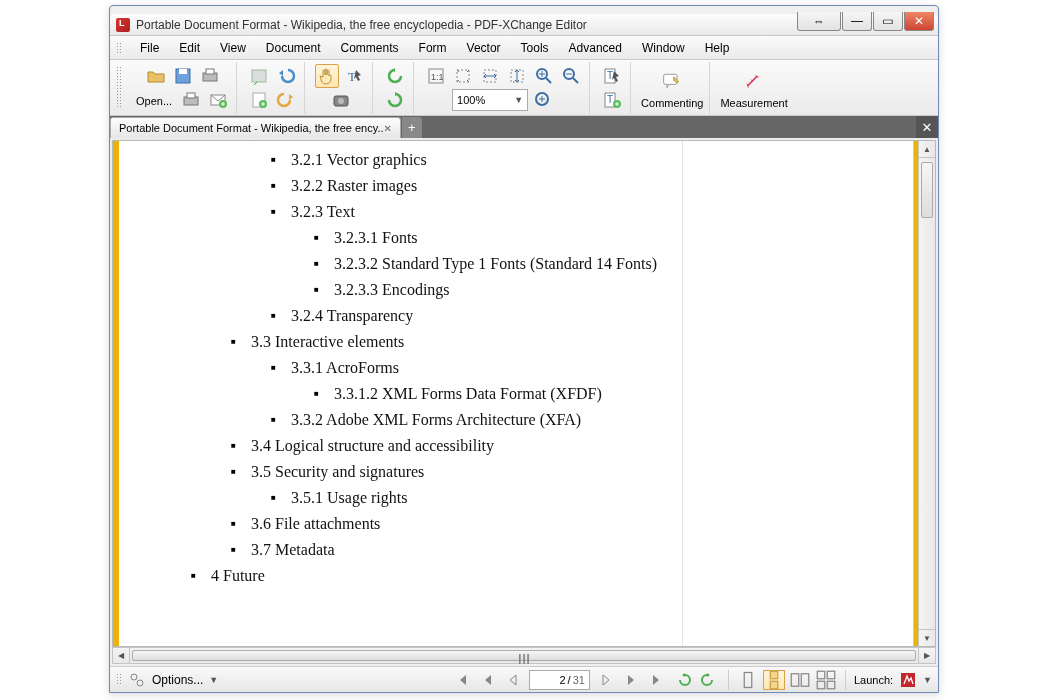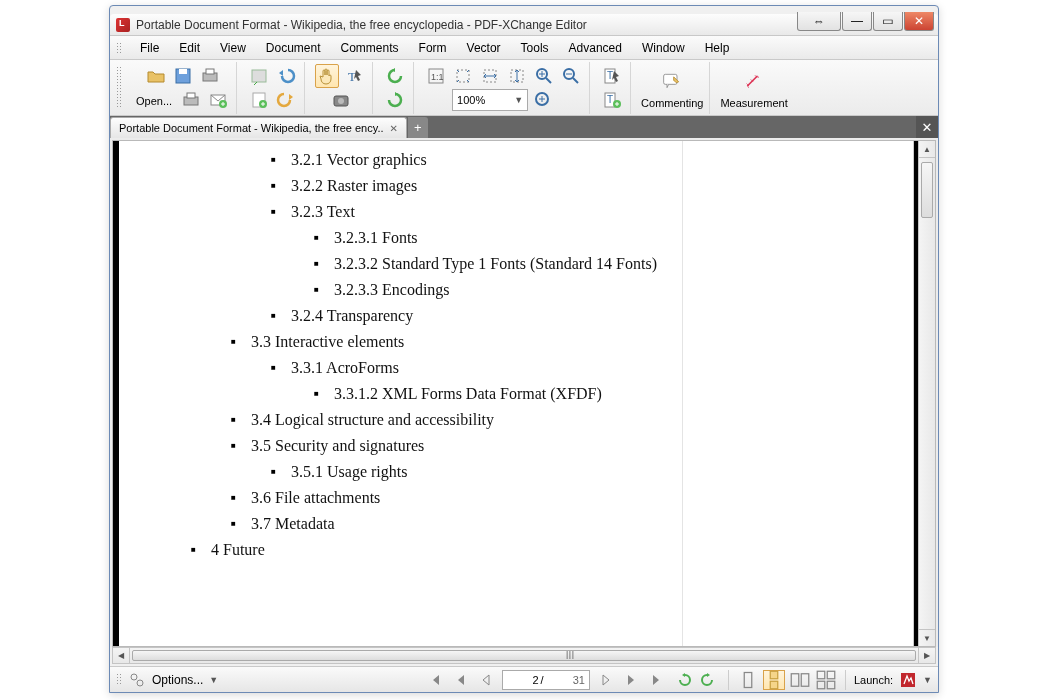--- a/index.html
+++ b/index.html
@@ -27,28 +27,28 @@
 .tb-btn { width:24px; height:24px; display:flex; align-items:center; justify-content:center; border-radius:2px; }
 .tb-btn svg { width:20px; height:20px; }
 .tb-label { font-size:11px; margin-top:2px; }
 .zoom-combo { width:76px; height:22px; border:1px solid #aaa; background:#fff; display:flex; align-items:center; padding:0 4px; font-size:11px; justify-content:space-between;}
 .zoom-combo .arr { font-size:9px; color:#555; }
 
 .propbar { height:22px; background:linear-gradient(#f8f8f8,#eaeaea); border-bottom:1px solid #c9c9c9; padding-left:22px; display:flex; align-items:center; font-size:12px; color:#333; position:relative;}
 .propbar .dots { position:absolute; left:6px; top:4px; width:5px; height:14px; background-image:radial-gradient(circle,#999 0.8px,transparent 0.8px); background-size:3px 3px; }
 
 .tabbar { height:22px; background:#666; display:flex; align-items:stretch; }
-.tab { background:linear-gradient(#fdfdfd,#e6e6e6); border:1px solid #aaa; border-bottom:none; border-radius:3px 3px 0 0; display:flex; align-items:center; padding:0 8px; gap:6px; font-size:11px; max-width:310px; margin-top:1px;}
+.tab { background:linear-gradient(#fdfdfd,#e6e6e6); border:1px solid #aaa; border-bottom:none; border-radius:3px 3px 0 0; display:flex; align-items:center; padding:0 8px; font-size:11px; max-width:310px; margin-top:1px;}
 .tab .tab-close { font-size:10px; color:#666; }
 .tab-add { width:20px; background:#888; color:#fff; display:flex; align-items:center; justify-content:center; font-size:13px; margin-left:1px; margin-top:1px; border-radius:0 3px 0 0;}
 .tab-close-all{ margin-left:auto; width:22px; display:flex; align-items:center; justify-content:center; color:#fff; font-size:13px; background:#555;}
 
 .docarea { flex:1; display:flex; background:#ececec; position:relative; min-height:0; }
 .doc-scrollwrap { flex:1; border:1px solid #b9b9b9; margin:2px 2px 0 2px; background:#fff; position:relative; overflow:hidden; display:flex;}
-.page-canvas { flex:1; overflow:hidden; position:relative; background:#000000;}
+.page-canvas { flex:1; overflow:hidden; position:relative; background:#eab308;}
 .page { position:absolute; left:6px; right:4px; top:0; bottom:0; background:#fff; border-right:1px solid #ccc; font-family:Georgia, 'Times New Roman', serif; font-size:16px; color:#111;}
 .page-inner { position:absolute; left:48px; top:6px; right:240px; }
 .page-margin { position:absolute; right:230px; top:0; bottom:0; width:1px; background:#e4e4e4;}
 .toc-ul { list-style:none; }
 .toc-li { position:relative; padding-left:22px; line-height:26px; }
 .toc-li:before { content:"■"; position:absolute; left:2px; top:0; font-size:8px; color:#000; }
 .toc-l0{ margin-left:22px;}
 .toc-l1{ margin-left:62px;}
 .toc-l2{ margin-left:102px;}
 .toc-l3{ margin-left:145px;}
@@ -57,28 +57,28 @@
 .vscroll .arrow{height:17px; display:flex;align-items:center;justify-content:center;font-size:8px;color:#555;border-bottom:1px solid #c4c4c4;}
 .vscroll .arrow.bot{border-top:1px solid #c4c4c4;border-bottom:none;}
 .vscroll .track{flex:1;position:relative;}
 .vscroll .thumb{position:absolute;left:2px;right:2px;top:4px;height:56px;background:linear-gradient(#f6f6f6,#ddd);border:1px solid #aaa;border-radius:2px;}
 
 .hscrollbar { height:17px; margin:0 2px 2px 2px; background:linear-gradient(#f4f4f4,#e8e8e8); border:1px solid #c4c4c4; display:flex; }
 .hscrollbar .arrow{width:17px;display:flex;align-items:center;justify-content:center;font-size:8px;color:#555;border-right:1px solid #c4c4c4;}
 .hscrollbar .arrow.right{border-left:1px solid #c4c4c4;border-right:none;}
 .hscrollbar .track{flex:1;position:relative;}
 .hscrollbar .thumb{position:absolute;top:2px;bottom:2px;left:2px;right:2px;background:linear-gradient(#f6f6f6,#ddd);border:1px solid #aaa;border-radius:2px;}
-.hscrollbar .label{position:absolute;left:50%;top:2px;transform:translateX(-50%);font-size:10px;color:#777;margin-left:46px;}
+.hscrollbar .label{position:absolute;left:50%;top:2px;transform:translateX(-50%);font-size:15px;color:#777;}
 
 .statusbar { height:26px; background:linear-gradient(#fafafa,#e6e6e6); border-top:1px solid #c9c9c9; display:flex; align-items:center; padding:0 6px; gap:4px; position:relative;}
 .statusbar .dots { position:absolute; left:6px; top:6px; width:5px; height:12px; background-image:radial-gradient(circle,#999 0.8px,transparent 0.8px); background-size:3px 3px; }
 .st-btn { width:22px; height:22px; display:flex; align-items:center; justify-content:center; border-radius:2px;}
 .st-btn svg{width:16px;height:16px;}
 .pagenum-box{ border:1px solid #aaa; background:#fff; height:20px; display:flex; align-items:center; padding:0 4px; font-size:11px; gap:2px;}
-.pagenum-box .total{color:#666;margin-left:27px;}
+.pagenum-box .total{color:#666;}
 .sep{width:1px;height:20px;background:#ccc;margin:0 4px;}
 .launch-lbl{font-size:11px;}
 .view-btn{width:22px;height:20px;border:1px solid transparent;display:flex;align-items:center;justify-content:center;}
 .view-btn.active{border:1px solid #d9a24a;background:linear-gradient(#fff4dc,#ffe6b0);}
 
 .hand-active { border:1px solid #d9a24a; background:linear-gradient(#fff4dc,#ffe6b0); border-radius:2px;}
 </style>
 </head>
 <body>
 
@@ -347,20 +347,21 @@
                 <li class="toc-li toc-l2">3.2.1 Vector graphics</li>
                 <li class="toc-li toc-l2">3.2.2 Raster images</li>
                 <li class="toc-li toc-l2">3.2.3 Text</li>
                 <li class="toc-li toc-l3">3.2.3.1 Fonts</li>
                 <li class="toc-li toc-l3">3.2.3.2 Standard Type 1 Fonts (Standard 14 Fonts)</li>
                 <li class="toc-li toc-l3">3.2.3.3 Encodings</li>
                 <li class="toc-li toc-l2">3.2.4 Transparency</li>
                 <li class="toc-li toc-l1">3.3 Interactive elements</li>
                 <li class="toc-li toc-l2">3.3.1 AcroForms</li>
                 <li class="toc-li toc-l3">3.3.1.2 XML Forms Data Format (XFDF)</li>
+                <li class="toc-li toc-l2">3.3.2 Adobe XML Forms Architecture (XFA)</li>
                 <li class="toc-li toc-l1">3.4 Logical structure and accessibility</li>
                 <li class="toc-li toc-l1">3.5 Security and signatures</li>
                 <li class="toc-li toc-l2">3.5.1 Usage rights</li>
                 <li class="toc-li toc-l1">3.6 File attachments</li>
                 <li class="toc-li toc-l1">3.7 Metadata</li>
                 <li class="toc-li toc-l0">4 Future</li>
               </ul>
           </div>
         </div>
       </div>

